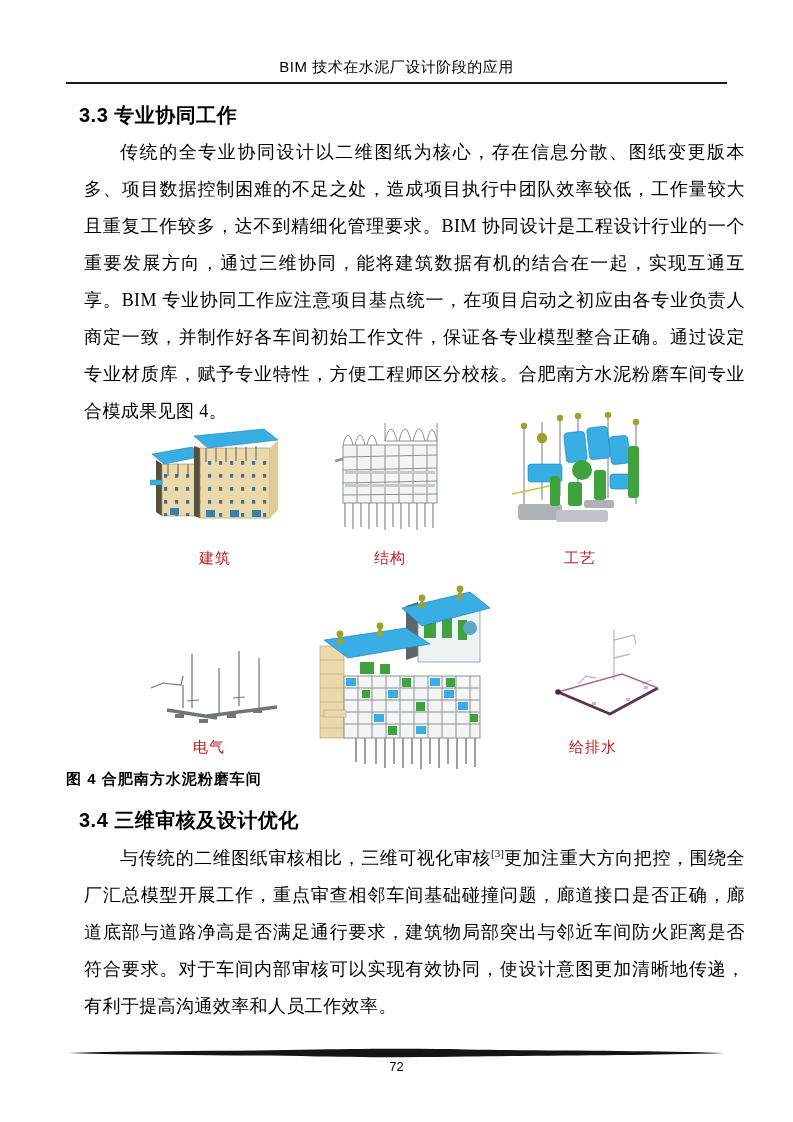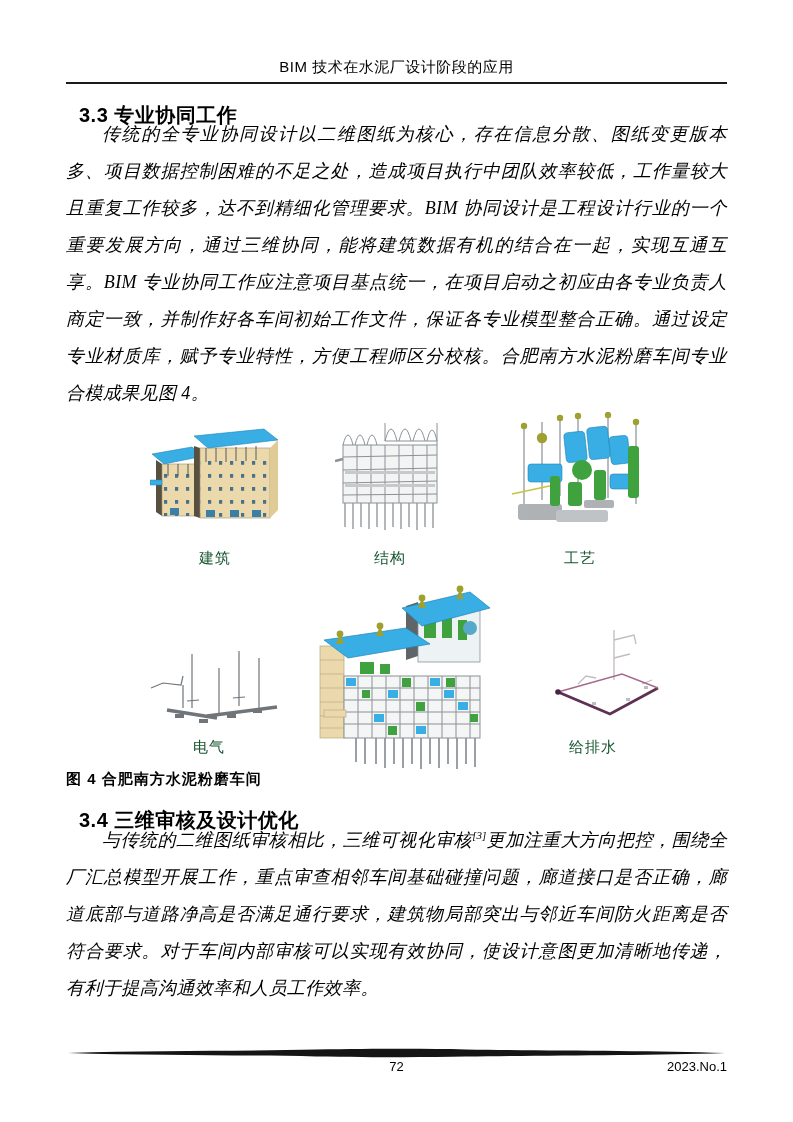--- a/index.html
+++ b/index.html
@@ -14,33 +14,33 @@
     padding-bottom:5px;border-bottom:2px solid #1b1b1b;
   }
   .h-section{
     position:absolute;left:66px;margin:13px;
     font-family:"Liberation Sans","DejaVu Sans",sans-serif;
     font-size:20px;font-weight:bold;line-height:24px;letter-spacing:0.5px;
   }
   #h33{top:90px;}
   #h34{top:795px;}
   .body-para{
-    position:absolute;left:66px;width:661px;margin:0;
+    position:absolute;left:66px;width:661px;margin:18px;
     font-size:18px;line-height:37px;letter-spacing:0.4px;
-    text-align:justify;text-indent:2em;font-style:italic;
+    text-align:justify;text-indent:2em;
   }
   #para1{top:116px;}
   #para2{top:822px;}
   #para3{top:1007px;}
   sup.ref{font-size:11px;line-height:0;vertical-align:super;letter-spacing:0;}
   .figure-area{position:absolute;top:408px;left:66px;width:661px;height:362px;}
   .fig-img{position:absolute;}
   .fig-label{
     position:absolute;width:120px;text-align:center;
-    font-size:15px;line-height:18px;color:#14532d;letter-spacing:1px;
+    font-size:15px;line-height:18px;color:#b91c1c;letter-spacing:1px;
   }
   .fig-caption{
     position:absolute;top:769px;left:66px;width:661px;margin:0;
     font-family:"Liberation Sans","DejaVu Sans",sans-serif;
     font-size:15px;font-weight:bold;line-height:20px;letter-spacing:1px;
   }
   .footer-rule{position:absolute;top:1048px;left:66px;width:661px;height:10px;}
   .footer-pagenum{
     position:absolute;top:1058px;left:66px;width:661px;text-align:center;
     font-family:"Liberation Sans","DejaVu Sans",sans-serif;font-size:13px;line-height:18px;
@@ -311,15 +311,14 @@
 
   <h2 class="h-section" id="h34">3.4 三维审核及设计优化</h2>
 
   <p class="body-para" id="para2"><span>与传统的二维图纸审核相比，三维可视化审核</span><sup class="ref">[3]</sup><span>更加注重大方向把控，围绕全厂汇总模型开展工作，重点审查相邻车间基础碰撞问题，廊道接口是否正确，廊道底部与道路净高是否满足通行要求，建筑物局部突出与邻近车间防火距离是否符合要求。对于车间内部审核可以实现有效协同，使设计意图更加清晰地传递，有利于提高沟通效率和人员工作效率。</span></p>
 
 
   <svg class="footer-rule" viewBox="0 0 661 10" preserveAspectRatio="none">
     <path d="M2,5 C90,2.2 180,3.2 250,1.6 C310,0.6 360,0.6 400,1.4 C480,2.8 580,2.4 659,5 C580,7.6 480,7.2 400,8.6 C360,9.4 310,9.4 250,8.4 C180,6.8 90,7.8 2,5 Z" fill="#151515"></path>
   </svg>
   <div class="footer-pagenum">72</div>
-  <div class="footer-issue">2023.No.1</div>
 
 </div>
 
 </body></html>

